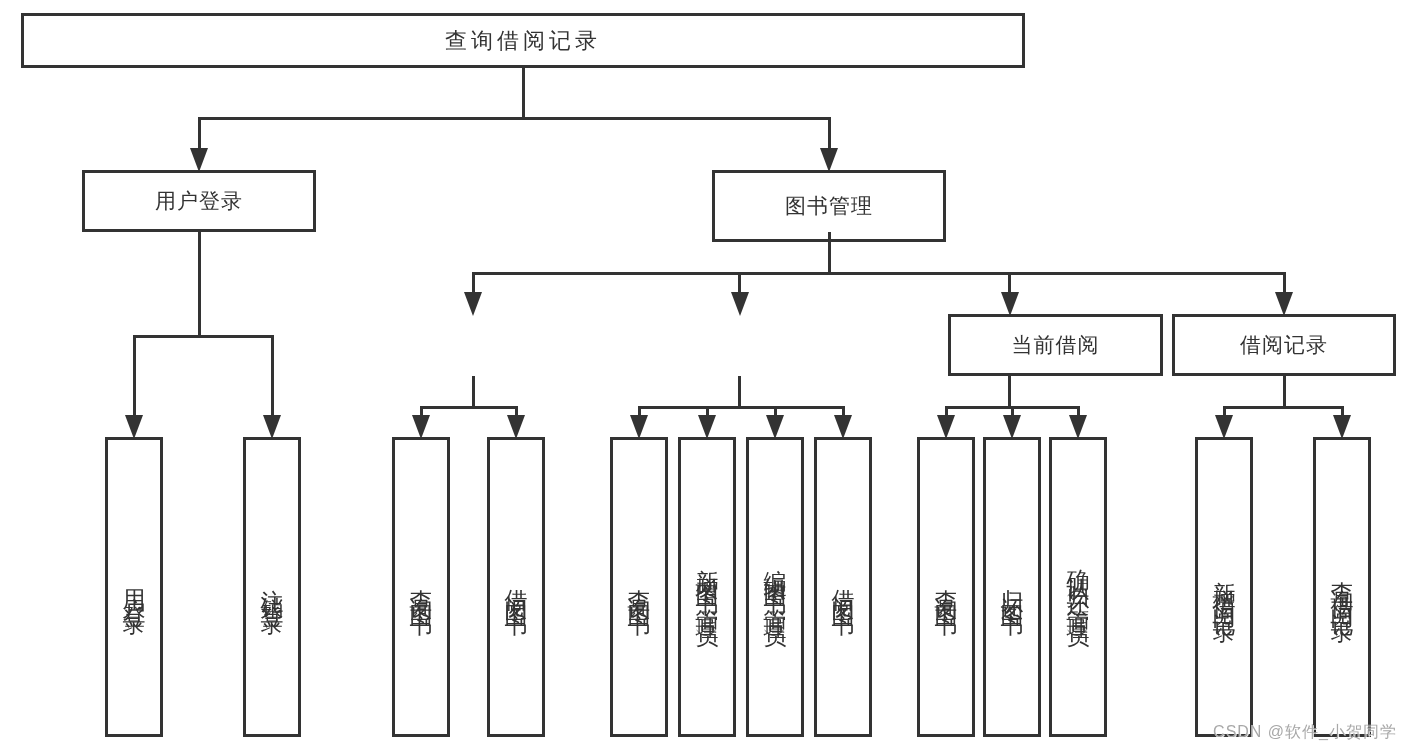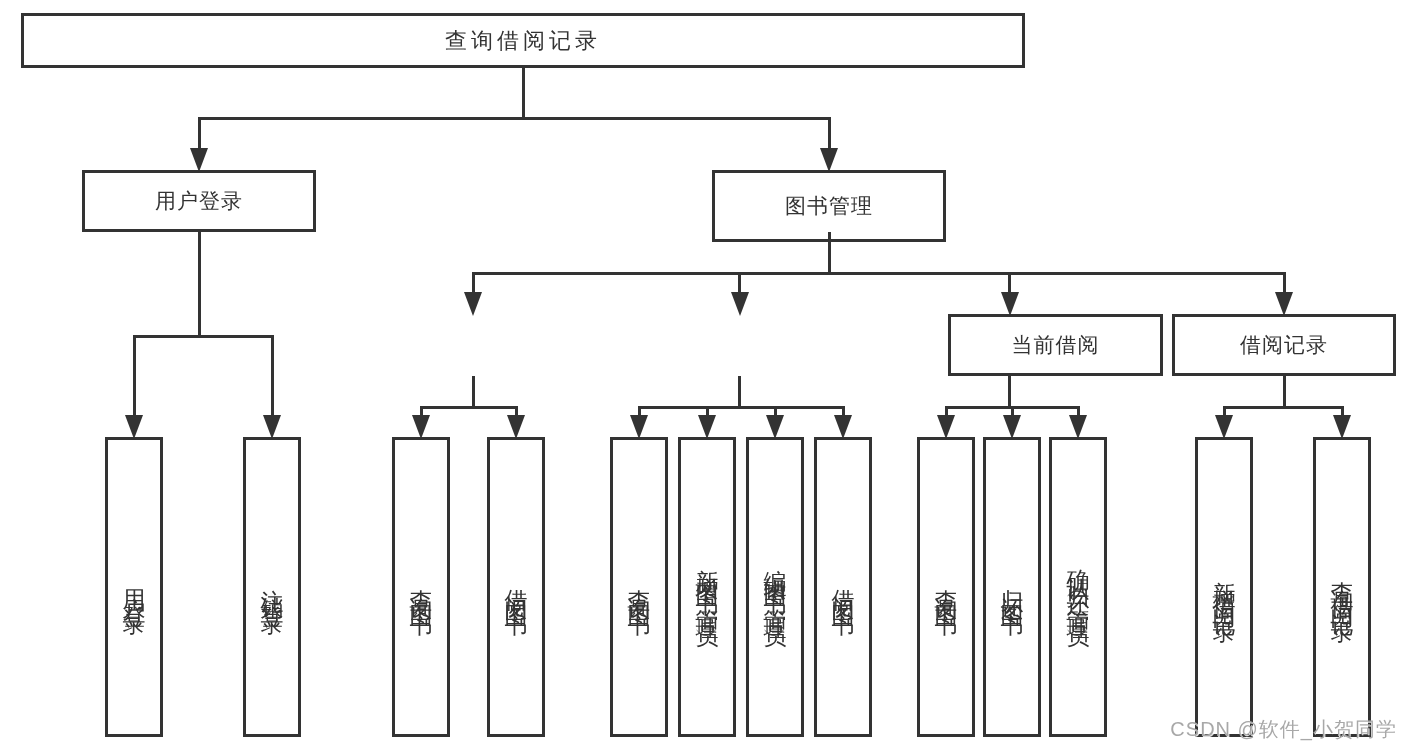--- a/index.html
+++ b/index.html
@@ -36,21 +36,21 @@
     position:absolute;
     width:0;height:0;
     border-left:9px solid transparent;
     border-right:9px solid transparent;
     border-top:24px solid var(--stroke);
   }
   .watermark{
     position:absolute;
     right:8px;
     bottom:4px;
-    font-size:20px;
+    font-size:16px;
     letter-spacing:1px;
     z-index:10;
     text-shadow:1px 1px 0 rgba(255,255,255,0.85);
   }
 </style>
 </head>
 <body>
 
 <div id="stage" style="--stroke: #333333;">
   <div class="watermark" style="color: rgb(168, 168, 168);">CSDN @软件_小贺同学</div>

